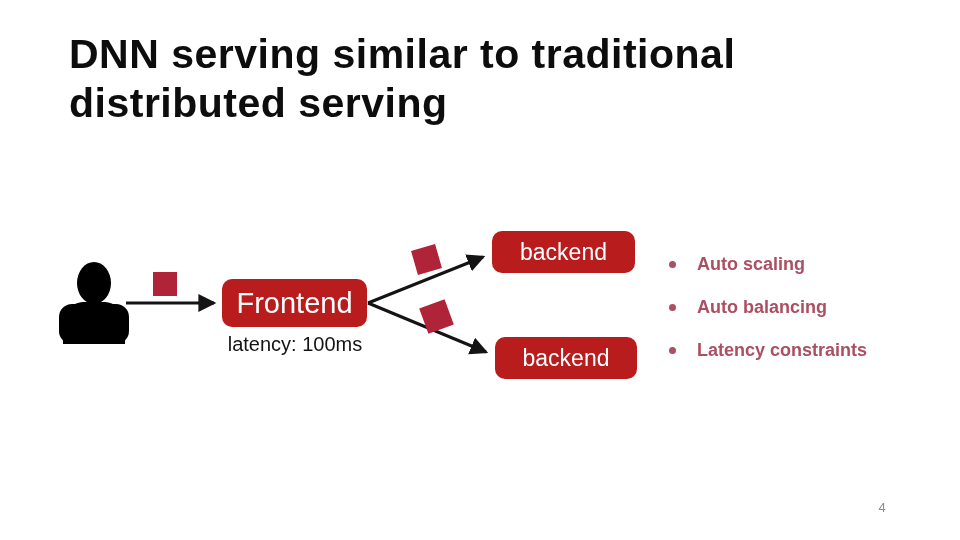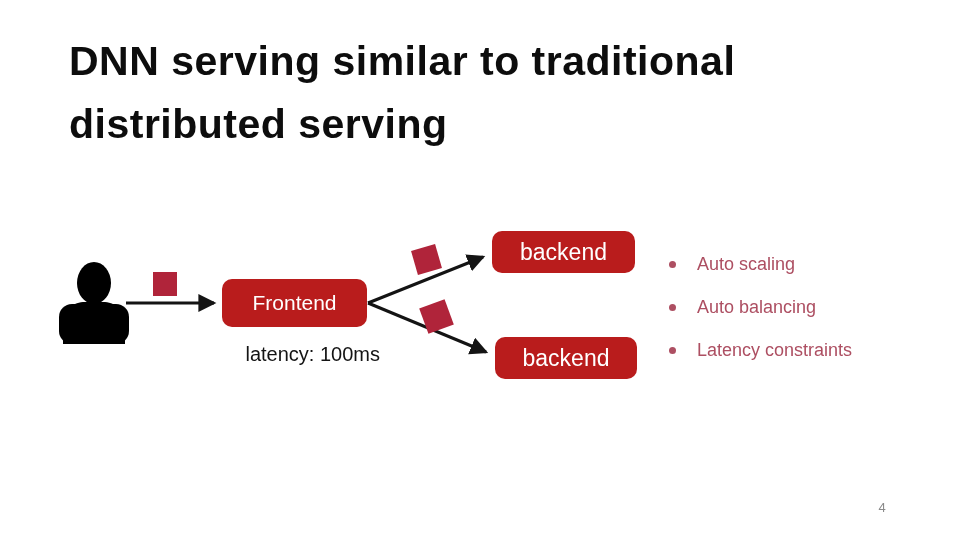--- a/index.html
+++ b/index.html
@@ -15,21 +15,21 @@
     overflow: hidden;
   }
 
   
   .title {
     position: absolute;
     left: 69px;
     top: 30px;
     width: 730px;
     font-size: 41px;
-    line-height: 63px;
+    line-height: 49px;
     font-weight: 700;
     letter-spacing: 0.5px;
     color: #0d0d0d;
   }
 
   
   .arrow-layer {
     position: absolute;
     left: 0; top: 0;
     width: 960px; height: 540px;
@@ -49,38 +49,38 @@
     background: #b91c1c;
     border-radius: 10px;
     color: #ffffff;
     display: flex;
     align-items: center;
     justify-content: center;
   }
   .node.frontend {
     left: 222px; top: 279px;
     width: 145px; height: 48px;
-    font-size: 21px;
+    font-size: 29px;
   }
   .node.backend-top {
     left: 492px; top: 231px;
     width: 143px; height: 42px;
     font-size: 23px;
   }
   .node.backend-bottom {
     left: 495px; top: 337px;
     width: 142px; height: 42px;
     font-size: 23px;
   }
 
   .latency {
     position: absolute;
-    left: 210px; top: 343px;
+    left: 210px; top: 333px;
     width: 170px;
-    text-align: right;
+    text-align: center;
     font-size: 20px;
     color: #141414;
   }
 
   .req-marker {
     position: absolute;
     background: var(--accent-red, #b0243a);
   }
   .req-square   { left: 153px; top: 272px; width: 24px; height: 24px; }
   .req-diamond1 { left: 414px; top: 247px; width: 25px; height: 25px; transform: rotate(-16deg); }
@@ -93,20 +93,21 @@
     top: 253px;
     width: 270px;
   }
   .bullet-item {
     display: flex;
     align-items: center;
     height: 22px;
     margin-bottom: 21px;
     color: var(--bullet-text, #ad4f62);
     font-size: 18px;
+    font-weight: bold;
   }
   .bullet-item:last-child { margin-bottom: 0; }
   .bullet-dot {
     width: 7px; height: 7px;
     border-radius: 50%;
     background: var(--bullet-text, #ad4f62);
     margin-right: 21px;
     flex: 0 0 auto;
   }
 

